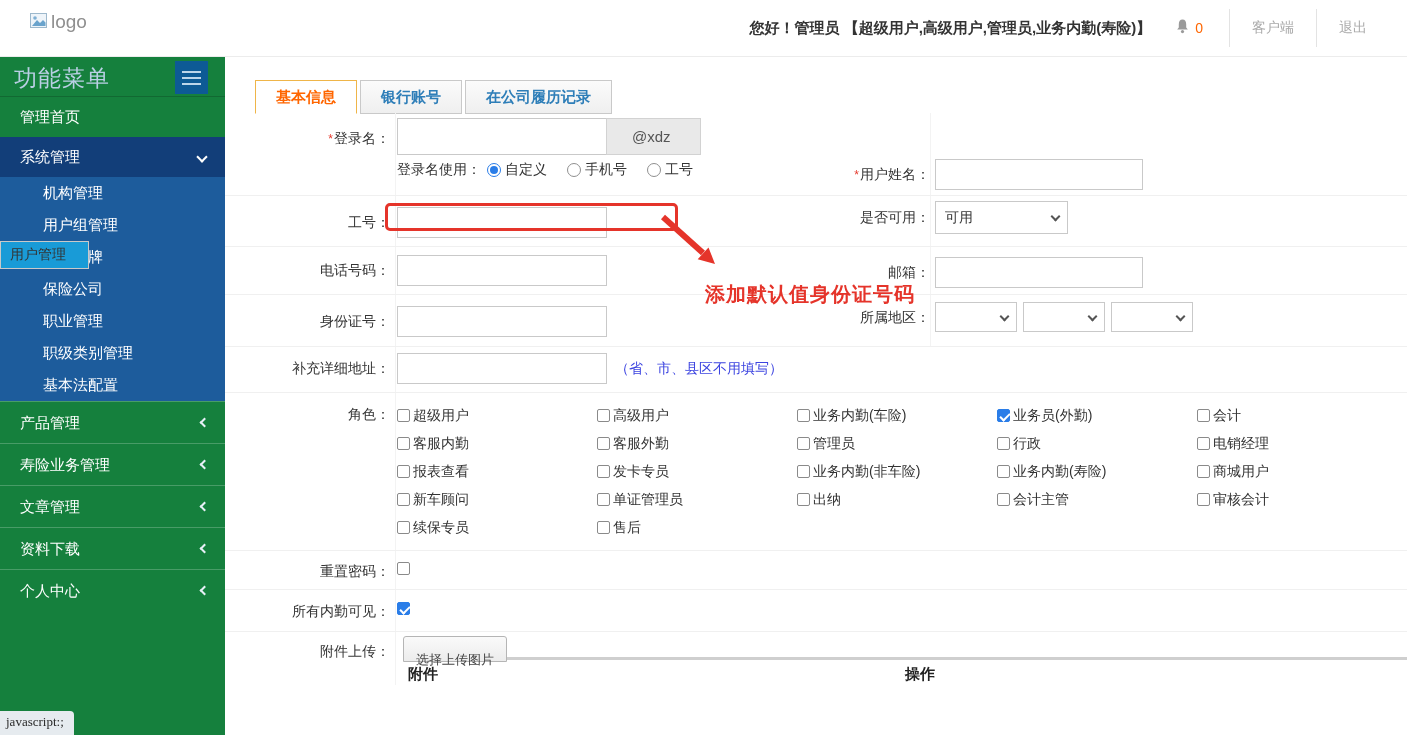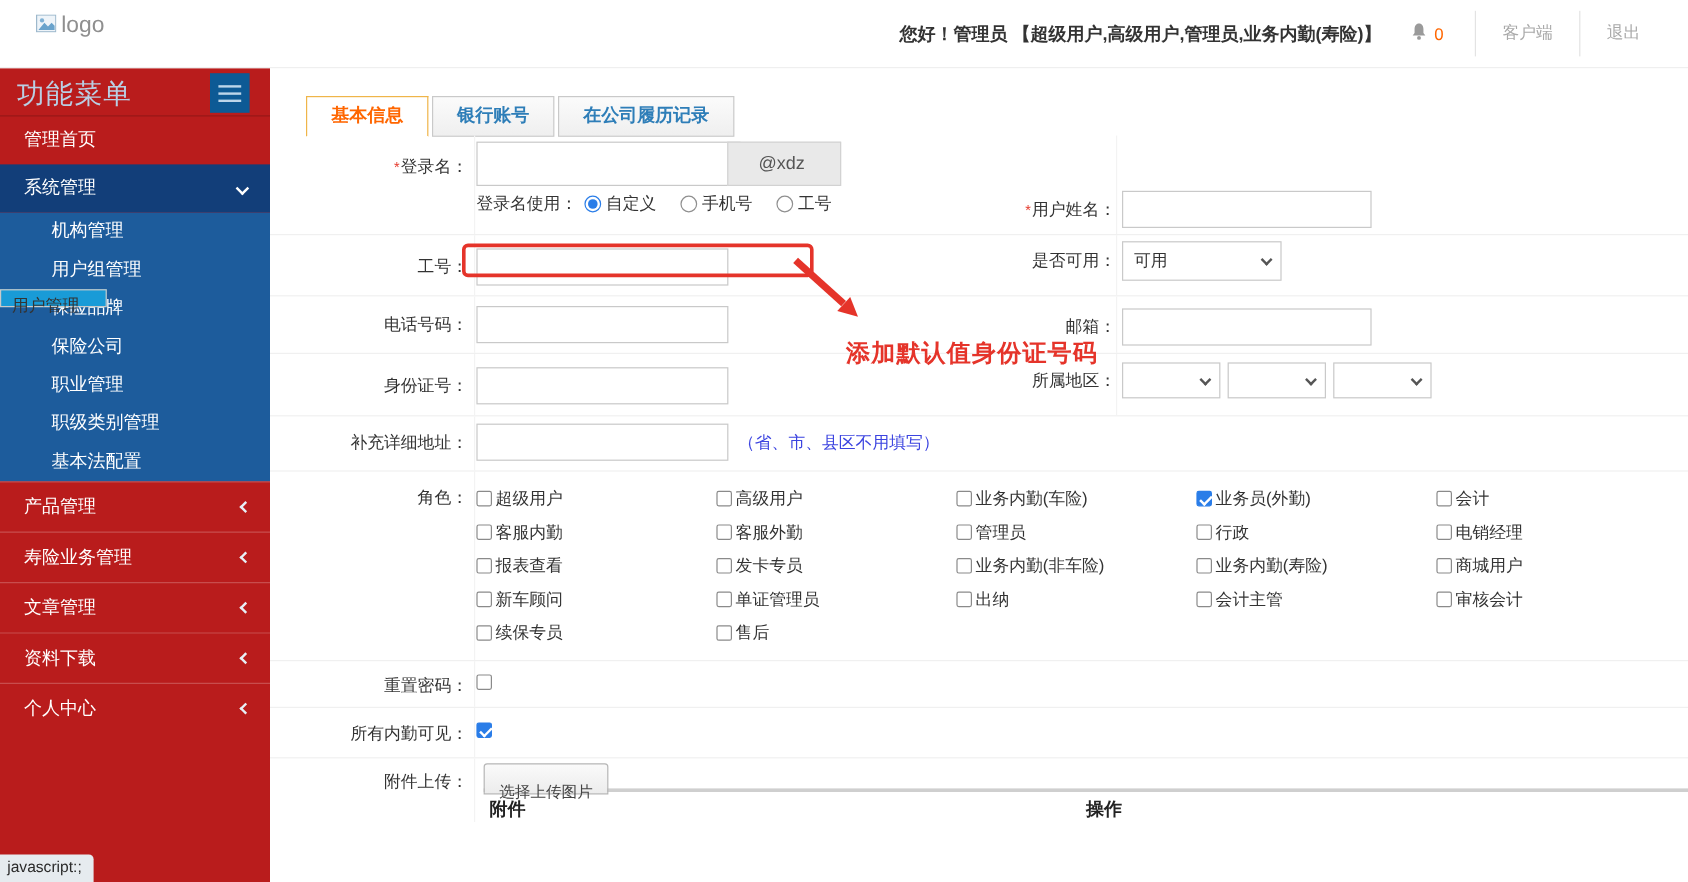--- a/index.html
+++ b/index.html
@@ -12,21 +12,21 @@
   .logo { display:flex; align-items:center; gap:4px; margin-left:30px; margin-top:-12px; }
   .logo-txt { font-size:19px; color:#8f8f8f; }
   .hdr-right { margin-left:auto; display:flex; align-items:center; padding-right:18px; }
   .greet { font-size:15px; font-weight:bold; color:#333; }
   .bell-wrap { display:flex; align-items:center; gap:5px; margin:0 26px 0 24px; cursor:pointer; }
   .bell-count { color:#f60; font-size:14px; }
   .hdr-div { width:1px; height:38px; background:#e3e3e3; }
   .hdr-btn { font-size:14px; color:#a9a9a9; padding:0 22px; cursor:pointer; }
 
   
-  .side { position:absolute; left:0; top:57px; width:225px; height:678px; background:#b91c1c; color:#fff; }
+  .side { position:absolute; left:0; top:57px; width:225px; height:678px; background:#15803d; color:#fff;font-family:Liberation Serif, serif; }
   .side-hd { position:relative; height:40px; border-bottom:1px solid rgba(0,0,0,.18); }
   .side-title { position:absolute; left:14px; top:6px; font-size:23px; color:#b9cfe4; letter-spacing:1px; }
   .burger { position:absolute; right:17px; top:4px; width:33px; height:33px; background:#0d5a95;
             display:flex; flex-direction:column; justify-content:center; align-items:center; gap:4px; cursor:pointer; }
   .burger i { display:block; width:19px; height:2px; background:#bcd6ea; }
   .mi { position:relative; height:40px; line-height:40px; padding-left:20px; font-size:15px; cursor:pointer; }
   .mi-dark { background:#123e79; }
   .sub { background:#1d5c9c; }
   .smi { height:32px; line-height:32px; padding-left:43px; font-size:15px; cursor:pointer; }
   .smi.sel { background:#199bd7; }
@@ -49,21 +49,21 @@
   .form { position:absolute; left:0; top:56px; width:1182px; }
   .row { position:relative; border-bottom:1px solid #f0f0f0; }
   .row::before { content:""; position:absolute; left:170px; top:0; bottom:0; width:1px; background:#f3f3f3; }
   .row.two::after { content:""; position:absolute; left:705px; top:0; bottom:0; width:1px; background:#f3f3f3; }
   .lbl { position:absolute; font-size:14px; color:#333; text-align:right; white-space:nowrap; }
   .lbl-l { left:0; width:165px; }
   .lbl-r { left:505px; width:200px; }
   .req { color:#e53b2e; font-size:12px; margin-right:1px; }
   .txt { position:absolute; border:1px solid #c9c9c9; background:#fff; height:31px; font-size:14px;
          padding:0 8px; outline:none; font-family:inherit; }
-  .sel { position:absolute; border:1px solid #c9c9c9; background:#fff; height:15px; font-size:14px;
+  .sel { position:absolute; border:1px solid #c9c9c9; background:#fff; height:28px; font-size:14px;
          color:#333; line-height:25px; padding:0 22px 0 9px; cursor:pointer; }
   .sel .chev { position:absolute; right:8px; top:8px; width:7px; height:7px;
                border-right:2px solid #555; border-bottom:2px solid #555; transform:rotate(45deg); }
   .link { position:absolute; color:#2a6cd9; font-size:15px; cursor:pointer; }
 
   
   .radio { display:inline-block; width:14px; height:14px; border:1px solid #8f8f8f; border-radius:50%;
            background:#fff; position:relative; vertical-align:-2px; margin-right:4px; }
   .radio.checked { border-color:#2a7de8; }
   .radio.checked::after { content:""; position:absolute; left:2px; top:2px; width:8px; height:8px;

